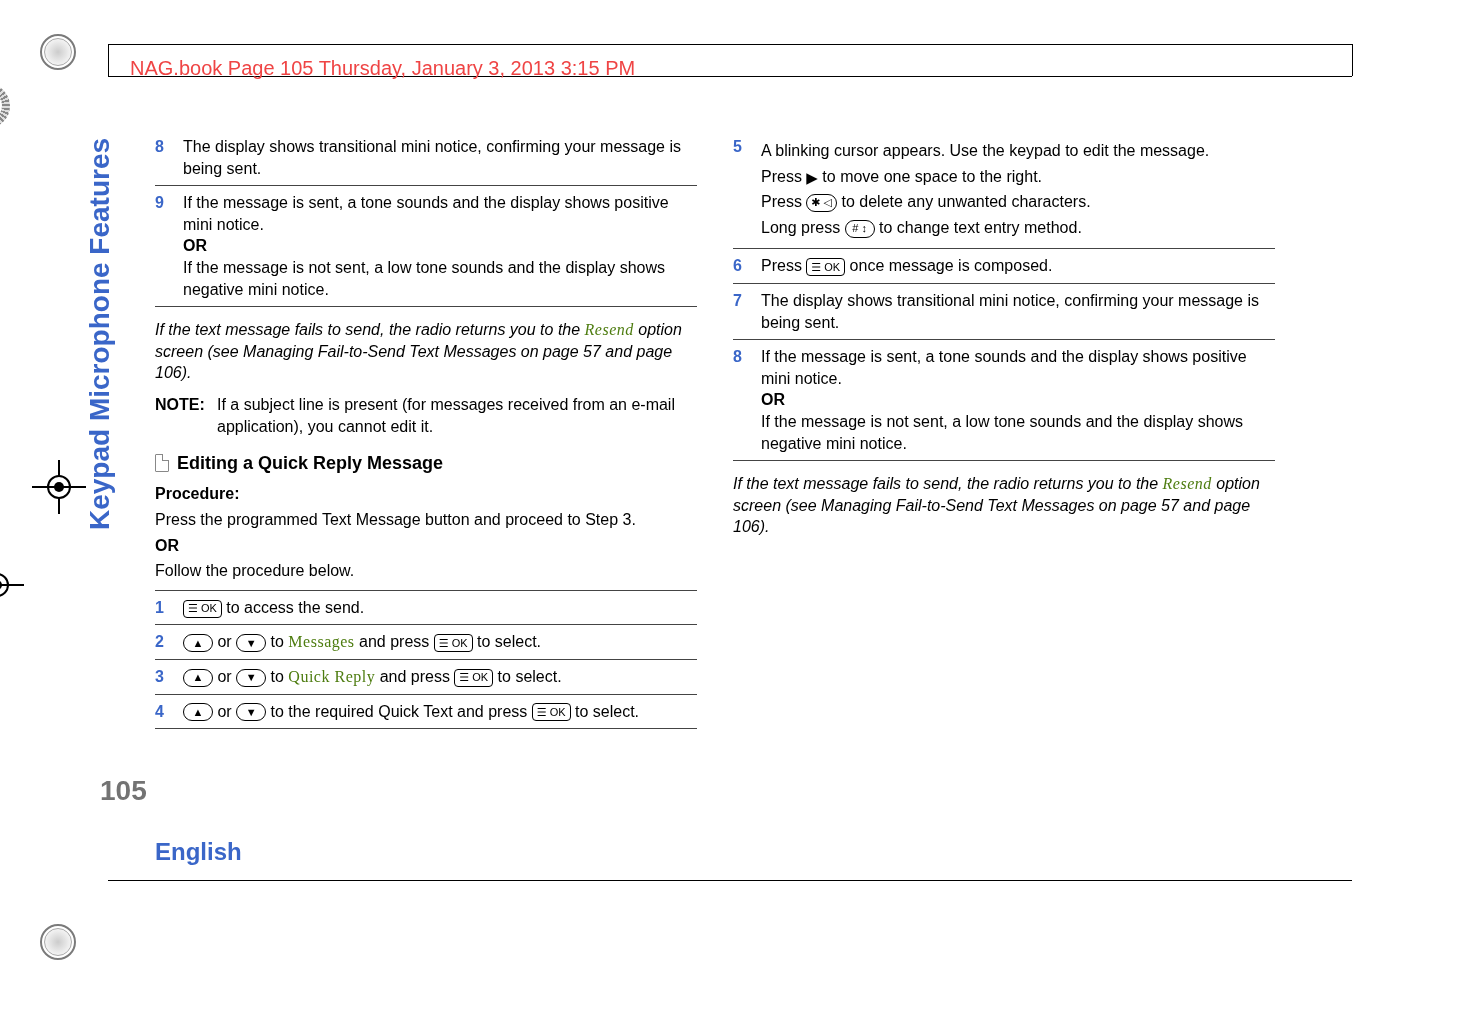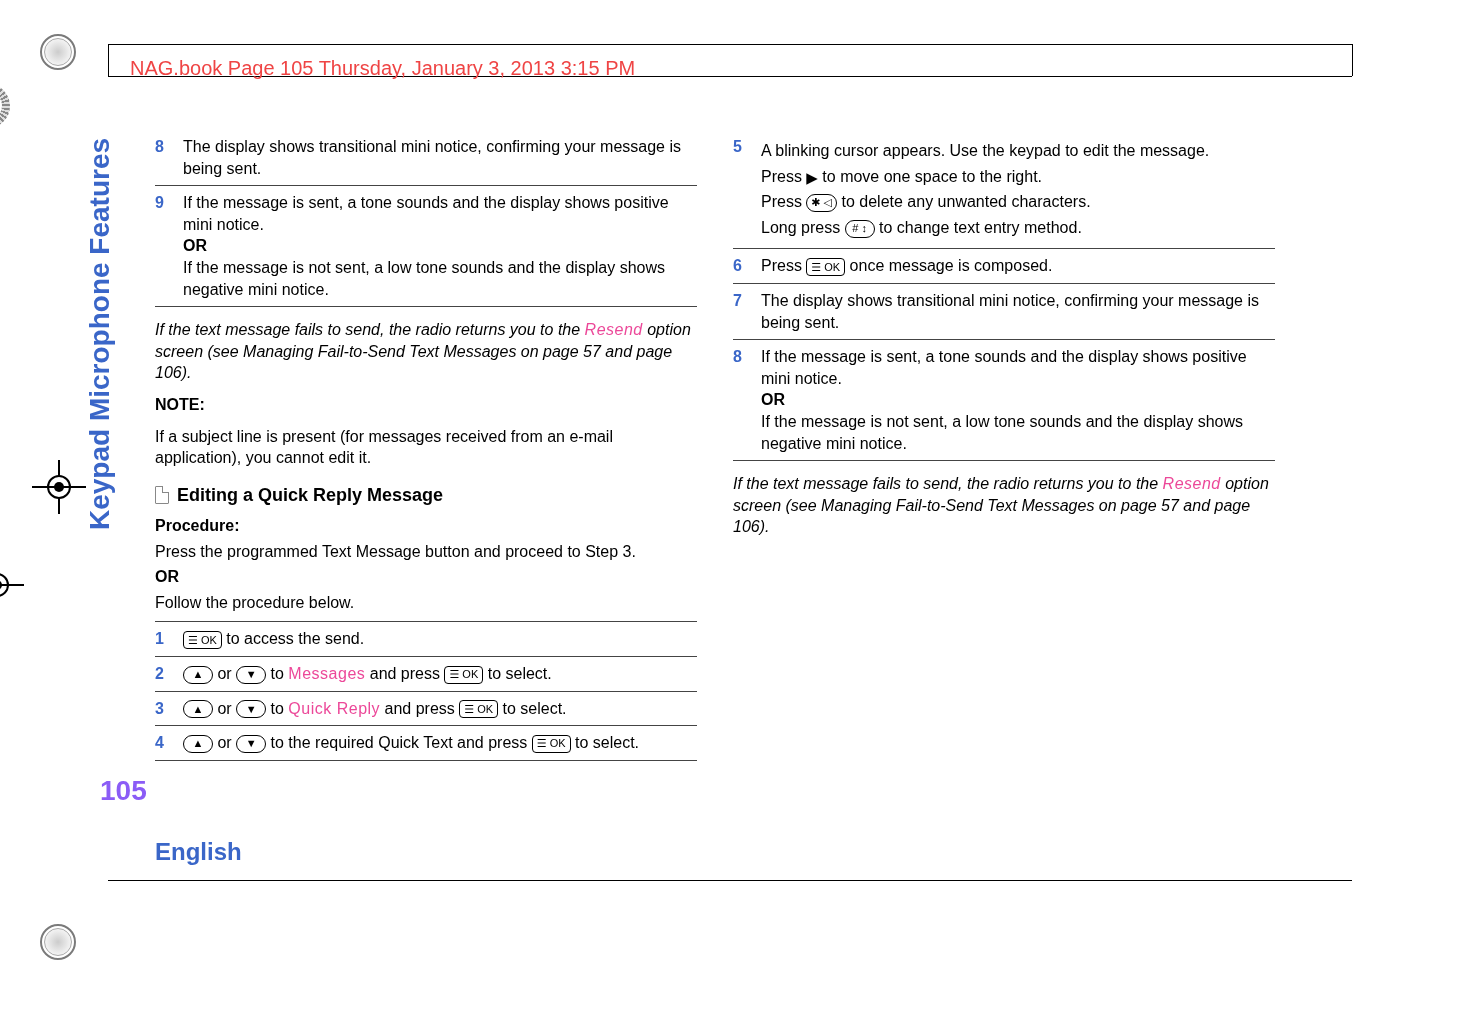--- a/index.html
+++ b/index.html
@@ -19,34 +19,34 @@
   .cross-target .c-dot  { position:absolute; left:50%; top:50%; width:10px; height:10px; background:#000; border-radius:50%; transform:translate(-50%,-50%); }
   .sunburst { width:44px; height:44px; border-radius:50%; background: repeating-conic-gradient(#888 0deg 6deg, #ddd 6deg 12deg); position:relative; }
   .sunburst::after { content:""; position:absolute; inset:8px; background:#fff; border-radius:50%; }
 
   .hline { position:absolute; height:1px; background:#000; }
   .vline { position:absolute; width:1px; background:#000; }
 
   .header-path { position:absolute; top:57px; left:130px; font-size:20px; color:#ef4444; }
 
   .sidebar-text { position:absolute; left:100px; top:530px; transform: rotate(-90deg) translate(0, -50%); transform-origin: left top; font-size:28px; font-weight:bold; color:#3a66c8; white-space:nowrap; }
-  .page-number { position:absolute; left:100px; top:775px; font-size:28px; font-weight:bold; color:#8b5cf6; }
+  .page-number { position:absolute; left:100px; top:775px; font-size:28px; font-weight:bold; color:#737373; }
   .footer-lang { position:absolute; left:155px; top:838px; font-size:24px; font-weight:bold; color:#3a66c8; }
 
   .content { position:absolute; top:130px; left:155px; width:1120px; display:flex; gap:36px; font-size:16px; line-height:1.35; }
   .col { width: 542px; }
 
   .step-row { display:flex; gap:12px; padding:6px 0; border-bottom:1px solid #444; }
   .step-num { color:#3a66c8; font-weight:bold; min-width:16px; }
   .step-body { flex:1; }
   .or-bold { font-weight:bold; }
   .italic { font-style: italic; }
   .bold { font-weight:normal;text-align:center; }
-  .mono { font-family: Liberation Sans, sans-serif; letter-spacing:0.5px; color:#ec4899;}
-  .note-row { display:flex; gap:10px; margin:10px 0 14px;flex-direction:column; }
+  .mono { font-family: Liberation Serif, serif; letter-spacing:0.5px; color:#4d7c0f;}
+  .note-row { display:flex; gap:10px; margin:10px 0 14px; }
   .note-label { font-weight:bold; min-width:52px; }
 
   .section-head { display:flex; align-items:center; gap:8px; margin: 12px 0 8px; text-align: right; }
   .doc-icon { width:14px; height:18px; border:1px solid #888; border-radius:1px; position:relative; }
   .doc-icon::after { content:""; position:absolute; right:-1px; top:-1px; width:6px; height:6px; background:#fff; border-left:1px solid #888; border-bottom:1px solid #888; }
   .section-title { font-weight:bold; font-size:18px; }
 
   .proc-label { font-weight:bold; margin-top:4px; }
   .para { margin: 4px 0; }
 

